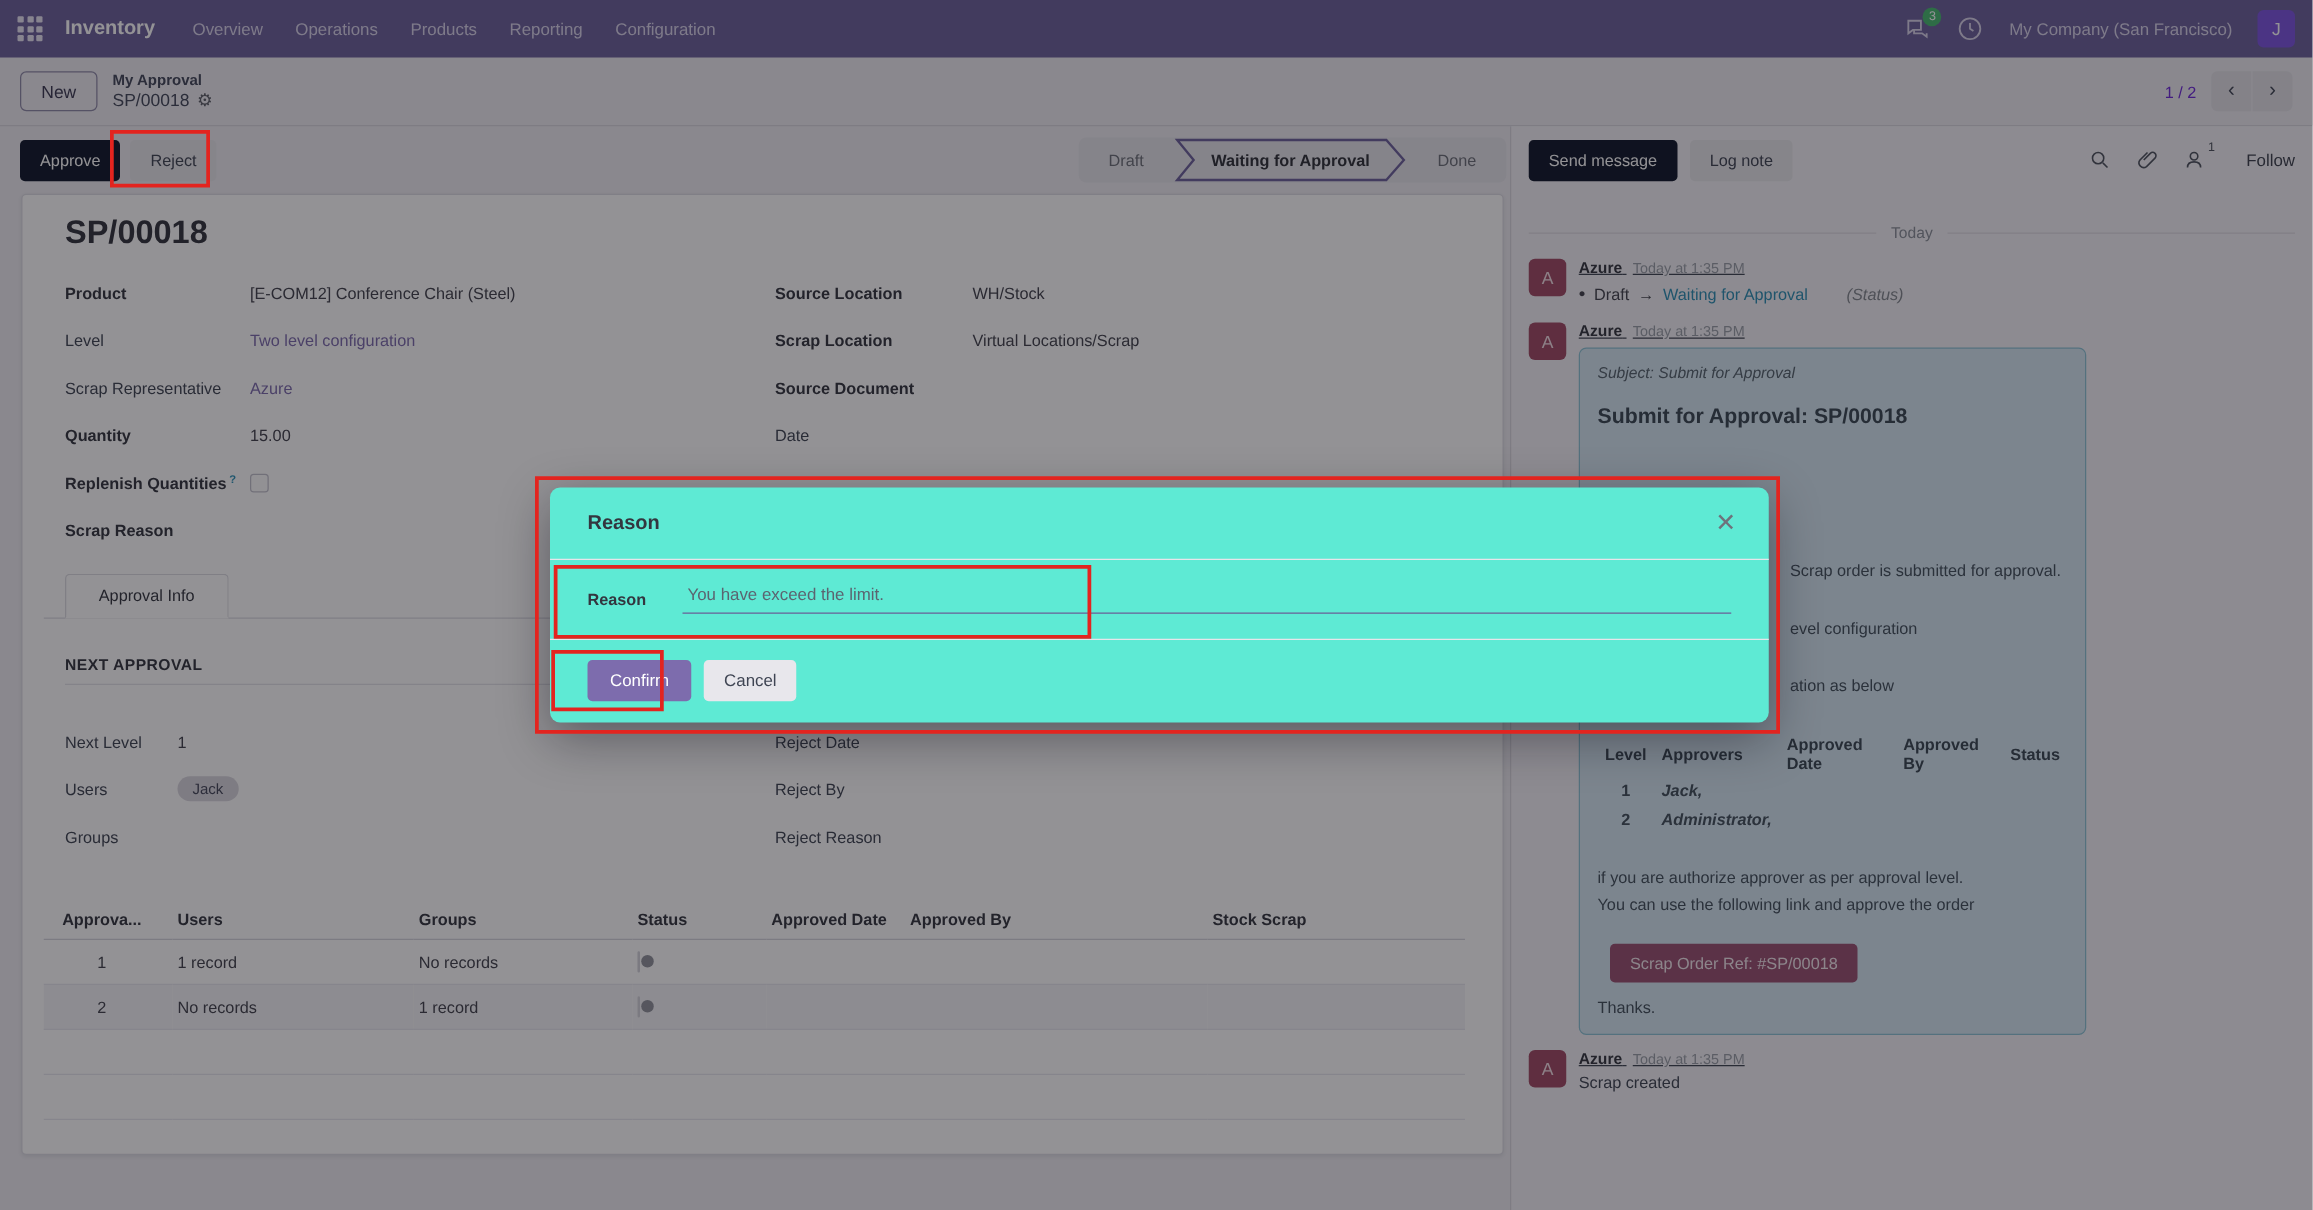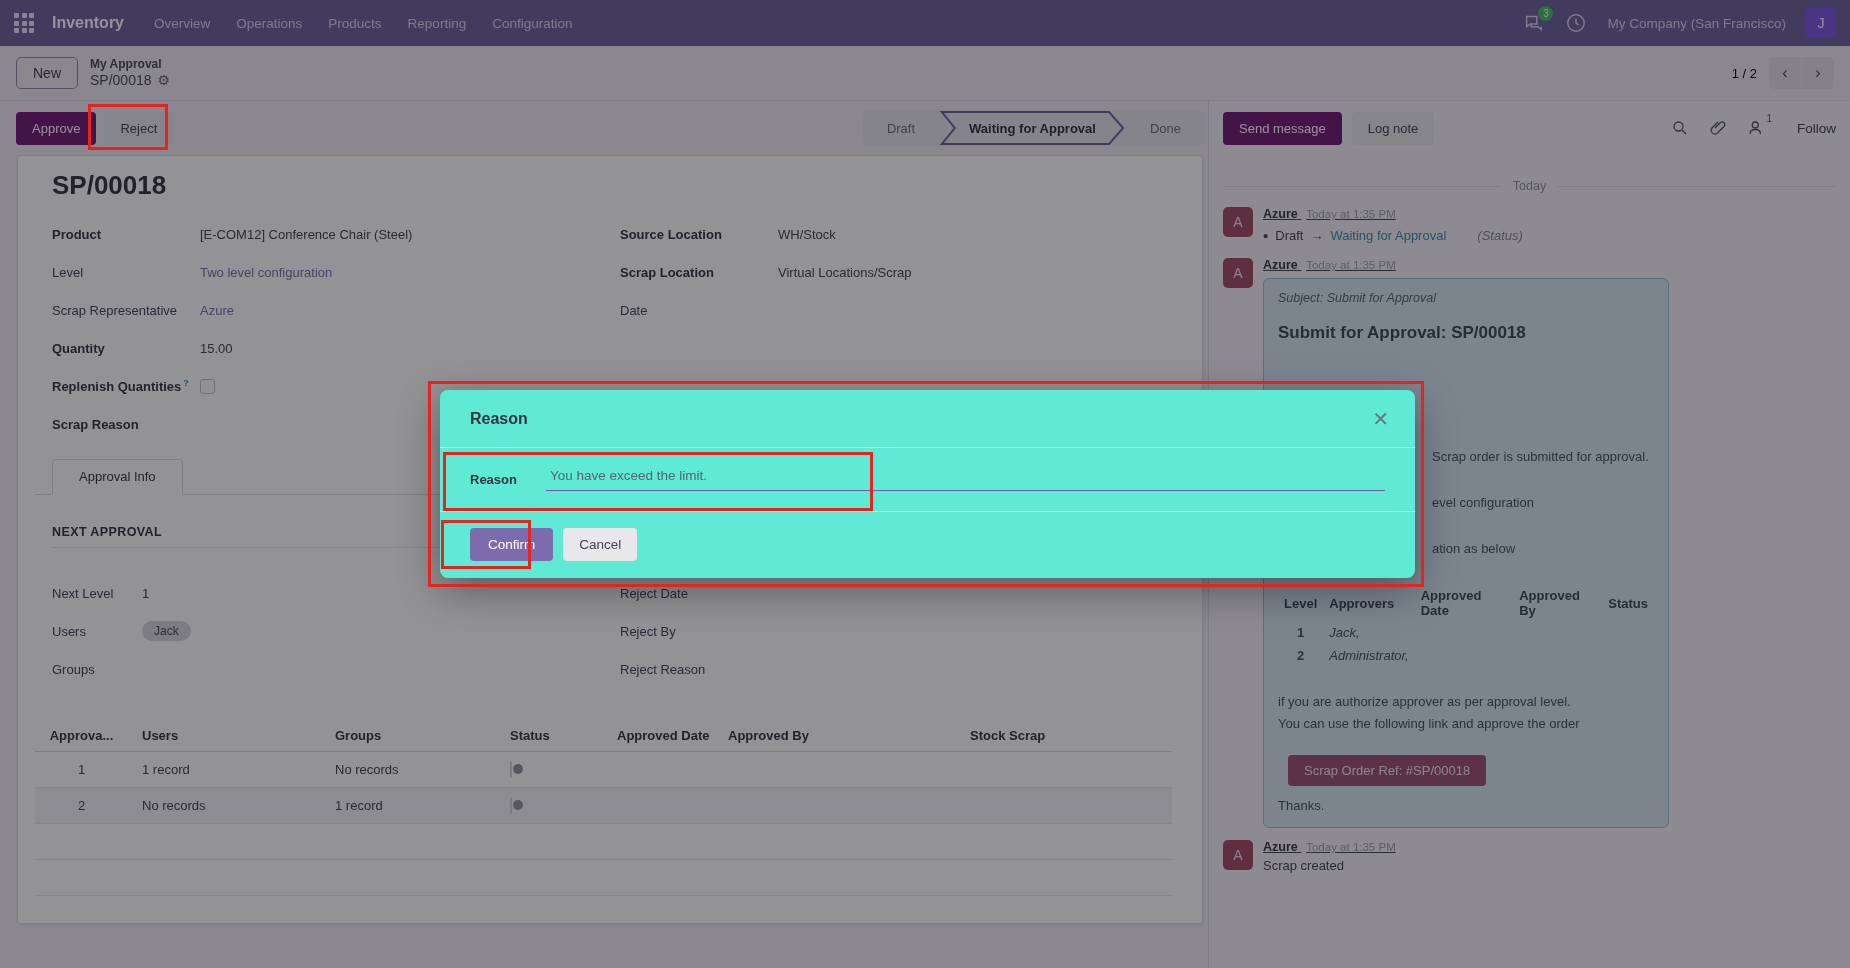--- a/index.html
+++ b/index.html
@@ -28,33 +28,33 @@
   
   .bc-row { position:absolute; top:46px; left:0; right:0; height:54px; display:flex; align-items:center; padding:0 16px; }
   .btn { border:none; border-radius:4px; font-family:inherit; font-size:13px; cursor:pointer; }
   .btn-new { background:transparent; border:1px solid #8f8aa8; color:#3b3a52; font-size:14px;
              padding:7px 16px; border-radius:5px; }
   .bc-block { margin-left:12px; line-height:1.25; }
   .bc-parent { font-size:12px; font-weight:bold; color:#43485a; }
   .bc-current { font-size:14px; color:#43485a; display:flex; align-items:center; gap:6px; }
   .gear { color:#5d6068; font-size:14px; cursor:pointer; }
   .bc-right { margin-left:auto; display:flex; align-items:center; gap:12px; }
-  .pager-count { font-size:13px; color:#000000; }
+  .pager-count { font-size:13px; color:#6d28d9; }
   .pager-btns { display:flex; }
   .pager-btn { width:32px; height:32px; background:#e3e2e8; color:#3f4553; display:flex;
                align-items:center; justify-content:center; font-size:16px; cursor:pointer; }
   .pager-btn.prev { border-radius:5px 0 0 5px; margin-right:1px; }
   .pager-btn.next { border-radius:0 5px 5px 0; }
 
   
   .content { position:absolute; top:100px; left:0; right:0; bottom:0; border-top:1px solid #d9d8df; }
 
   .main { position:absolute; top:0; left:16px; width:1189px; bottom:0; }
   .action-bar { height:54px; display:flex; align-items:center; }
-  .btn-primary { background:#701a75; color:#fff; padding:9px 16px; }
+  .btn-primary { background:#0f172a; color:#fff; padding:9px 16px; }
   .btn-secondary { background:#e8e7ec; color:#3f4553; padding:9px 16px; }
   .statusbar { margin-left:auto; height:36px; background:#e6e5eb; border-radius:6px;
                display:flex; align-items:stretch; overflow:visible; }
   .status-step { display:flex; align-items:center; padding:0 24px; font-size:13px; color:#6c7078; cursor:pointer; }
   .status-step.active { position:relative; color:#2e3138; font-weight:bold; padding:0 30px; }
   .status-step.active svg { position:absolute; inset:0; width:100%; height:100%; }
 
   .sheet { position:absolute; top:54px; left:1px; width:1186px; bottom:44px; background:#ffffff;
            border:1px solid #dddce3; border-radius:4px; box-shadow:0 1px 3px rgba(40,40,60,.08);
            padding:14px 30px 0 17px; }
@@ -116,21 +116,21 @@
   .track-suffix { font-style:italic; color:#83888f;margin-left:24px; }
   .mail-card { margin-top:6px; background:#d6e8f3; border:1px solid #8cc4d6; border-radius:6px;
                padding:12px 14px 14px; width:406px; color:#42505c; }
   .mail-subject { font-style:italic; font-size:12.5px; color:#55636d; }
   .mail-h { font-size:17px; font-weight:bold; color:#3a4753; margin-top:18px; }
   .mail-spacer { height:104px; }
   .mail-frag { line-height:20px; margin-bottom:26px; white-space:nowrap; }
   .mail-table { border-collapse:collapse; font-size:13px; margin:0 0 24px; }
   .mail-table th { font-weight:bold; text-align:left; padding:3px 6px; color:#3a4753; }
   .mail-table td { padding:4px 6px; }
-  .mail-table td.ital { font-style:italic; }
+  .mail-table td.ital { font-style:italic;font-weight:bold; }
   .mail-table td.num { font-weight:bold; text-align:center; }
   .mail-para { line-height:22px; }
   .ref-btn { display:inline-block; margin:20px 0 0 10px; background:#995071; color:#f2e7ec;
              font-size:13px; padding:8px 16px; border-radius:4px; cursor:pointer; }
   .thanks { margin-top:12px; }
 
   
   .overlay { position:absolute; inset:0; background:rgba(15,13,20,0.45); z-index:40; }
   .modal { position:absolute; left:440px; top:390px; width:975px; height:188px; background:#5eead4;
            border-radius:8px; box-shadow:0 12px 40px rgba(10,10,20,.4); z-index:50; }
@@ -263,20 +263,24 @@
             </div>
           </div>
           <div class="fcol-right">
             <div class="frow">
               <span class="flabel-r b">Source Location</span>
               <span class="fvalue">WH/Stock</span>
             </div>
             <div class="frow">
               <span class="flabel-r b">Scrap Location</span>
               <span class="fvalue">Virtual Locations/Scrap</span>
+            </div>
+            <div class="frow">
+              <span class="flabel-r b">Source Document</span>
+              <span class="fvalue"></span>
             </div>
             <div class="frow">
               <span class="flabel-r">Date</span>
               <span class="fvalue"></span>
             </div>
           </div>
         </div>
 
         <div class="tabs-row">
           <div class="tab">Approval Info</div>

